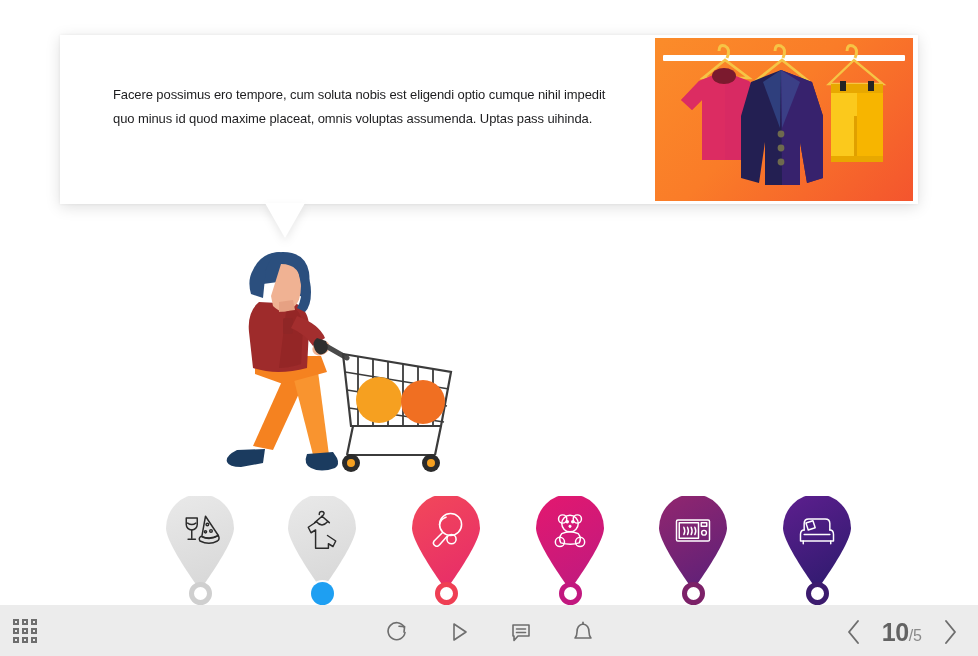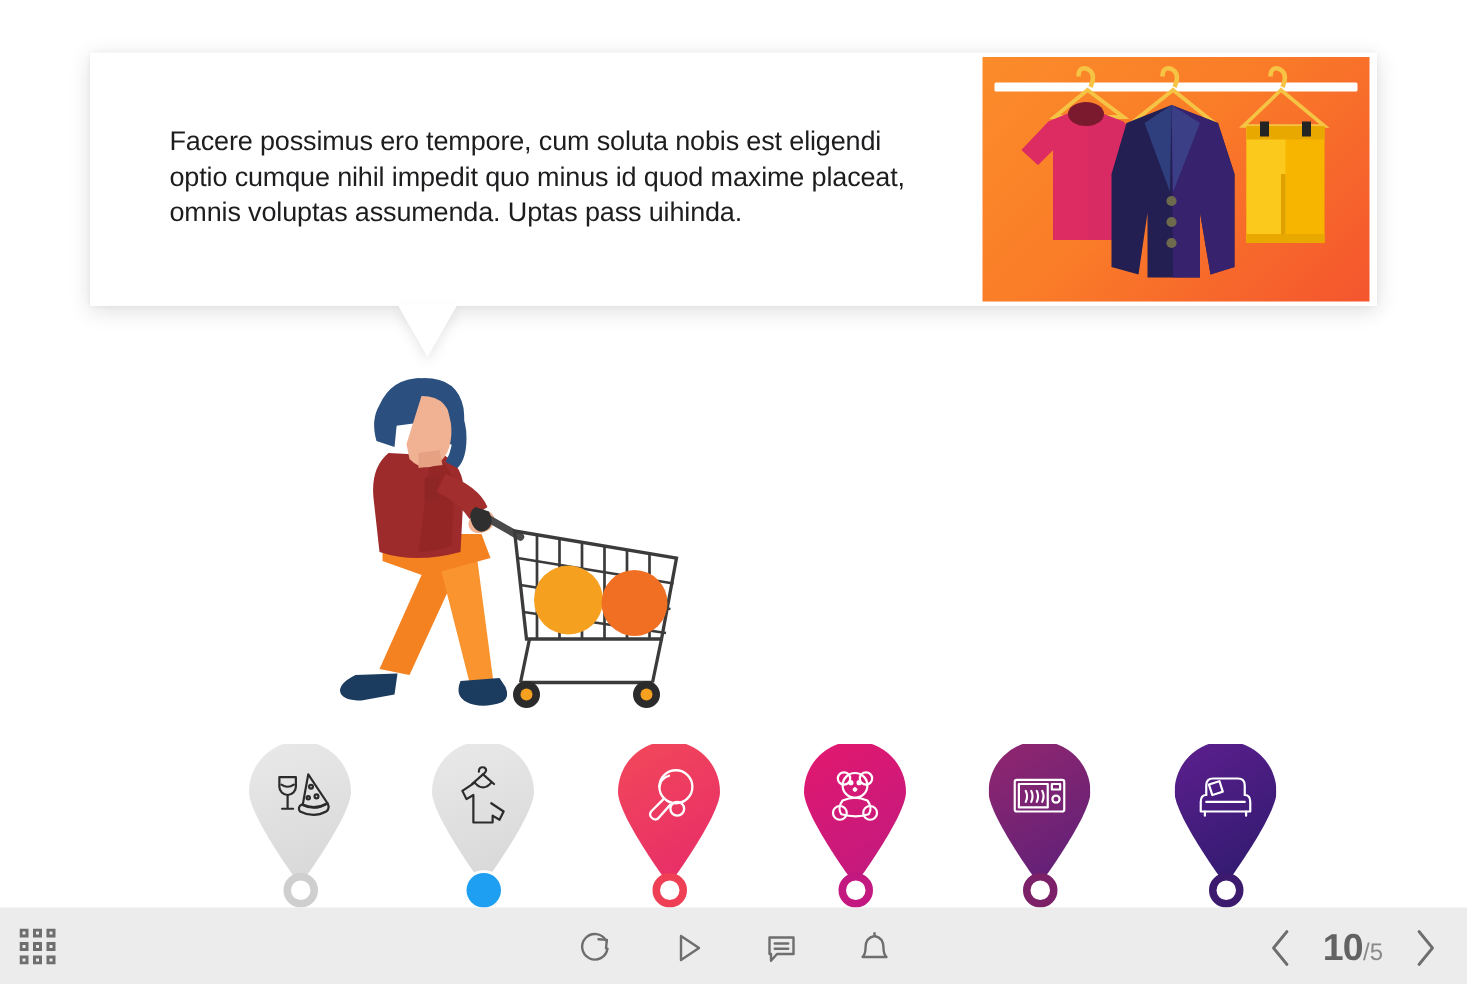--- a/index.html
+++ b/index.html
@@ -29,21 +29,21 @@
     width: 0; height: 0;
     border-left: 20px solid transparent;
     border-right: 20px solid transparent;
     border-top: 35px solid #ffffff;
     filter: drop-shadow(0 4px 4px rgba(0,0,0,0.09));
   }
   #body-text {
     position: absolute;
     left: 53px; top: 48px;
     width: 500px;
-    font-size: 18px;
+    font-size: 13px;
     line-height: 23.5px;
     color: #1d1d1f;
     letter-spacing: -0.1px;
   }
 
   
   #clothes-image {
     position: absolute;
     left: 595px; top: 3px;
     width: 258px; height: 163px;

